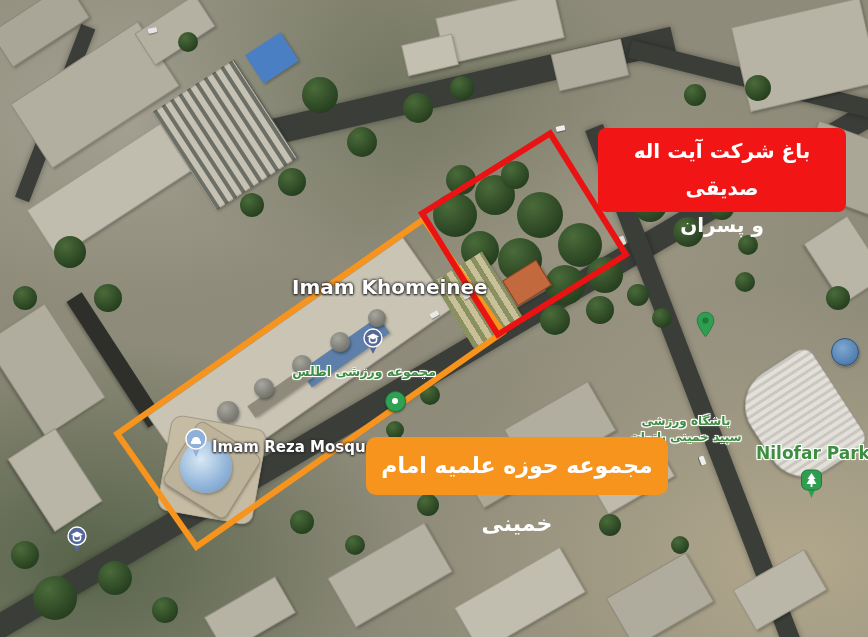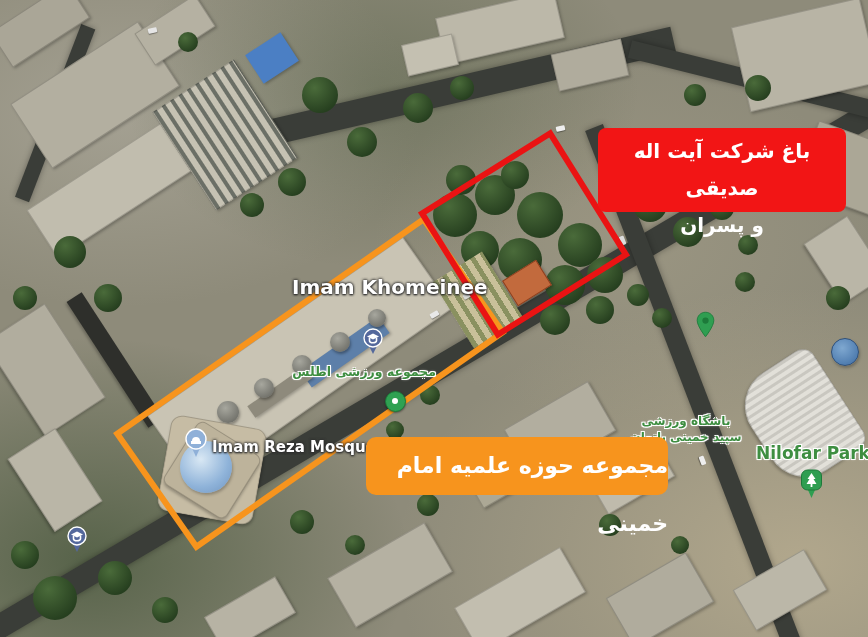--- a/index.html
+++ b/index.html
@@ -19,21 +19,21 @@
   .t{position:absolute;border-radius:50%;background:radial-gradient(circle at 35% 30%, #4a6b3a, #263f1f 75%);}
   .car{position:absolute;width:9px;height:5px;border-radius:1px;box-shadow:0 1px 1px rgba(0,0,0,.4);}
   .dome{position:absolute;border-radius:50%;background:radial-gradient(circle at 38% 32%, #a7a79e, #76766f 70%, #5f5f58);box-shadow:1px 2px 3px rgba(0,0,0,.35);}
   
   .outline{position:absolute;background:transparent;z-index:20;}
   .outline.red{border:6px solid #ea1313;}
   .outline.orange{border:6px solid #f7941d;}
   
   .callout{position:absolute;z-index:40;color:#fff;font-weight:bold;text-align:center;}
   .callout.red{left:598px;top:128px;width:248px;height:84px;background:#f21515;border-radius:8px;font-size:20px;line-height:37px;padding-top:5px;box-sizing:border-box;}
-  .callout.orange{left:366px;top:437px;width:302px;height:58px;background:#f7941d;border-radius:10px;font-size:22px;line-height:58px;text-align:right;}
+  .callout.orange{left:366px;top:437px;width:302px;height:58px;background:#f7941d;border-radius:10px;font-size:22px;line-height:58px;}
   .callout.credit{left:0;top:548px;width:252px;height:52px;background:rgba(15,15,15,.78);font-size:26px;line-height:52px;border-radius:0 3px 3px 0;}
   
   .glabel{position:absolute;z-index:30;text-align:center;font-weight:bold;white-space:nowrap;}
   .glabel.white{color:#fff;text-shadow:0 0 3px #2e2e2e,0 0 3px #2e2e2e,0 1px 2px #2e2e2e;}
   .glabel.green{color:#3e8e41;text-shadow:-1px -1px 0 #fff,1px -1px 0 #fff,-1px 1px 0 #fff,1px 1px 0 #fff,0 0 3px #fff;}
   .pin{position:absolute;z-index:29;}
 </style>
 </head>
 <body>
 

